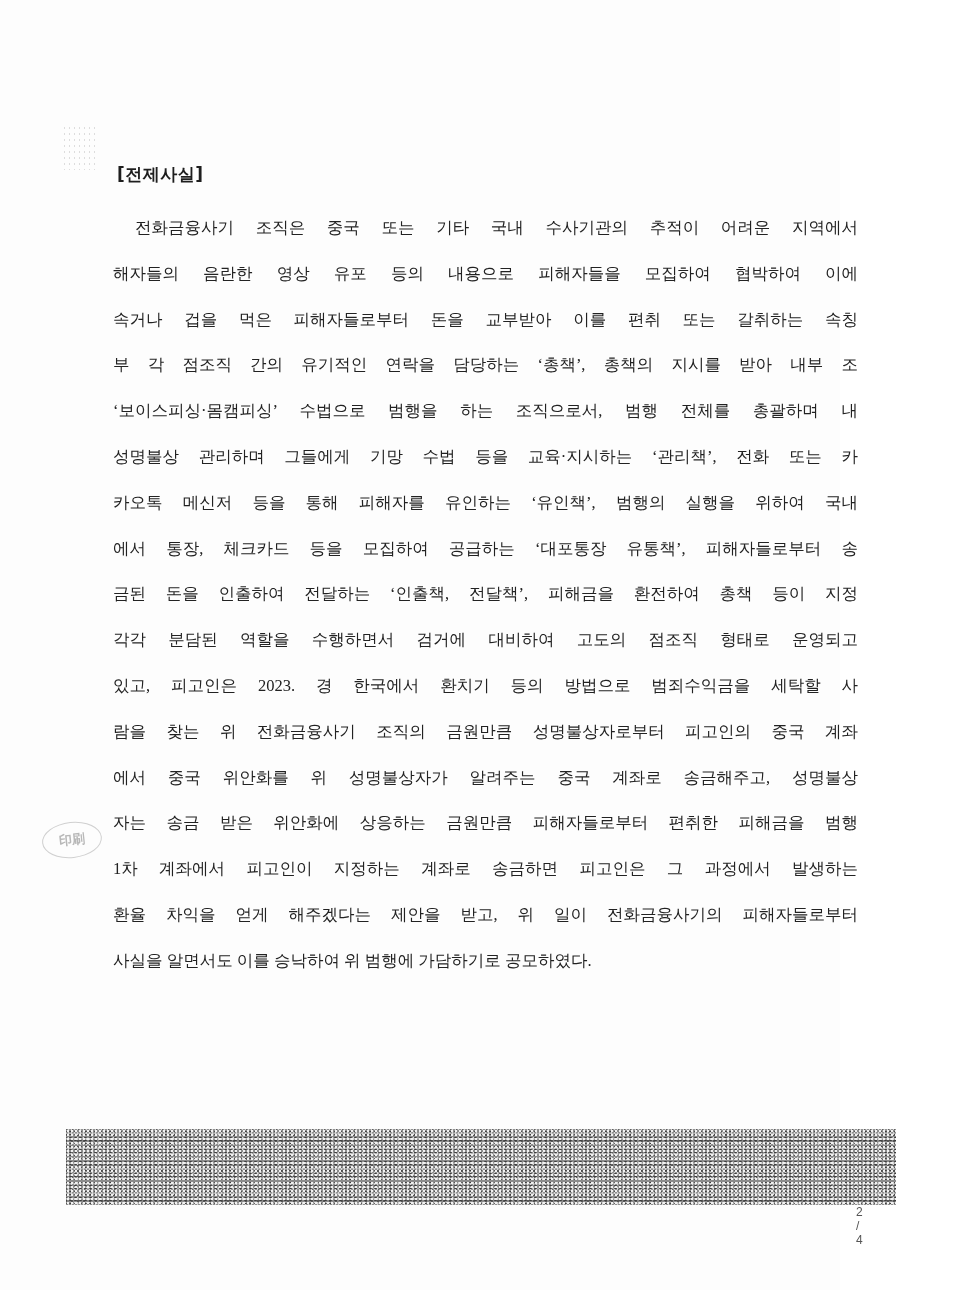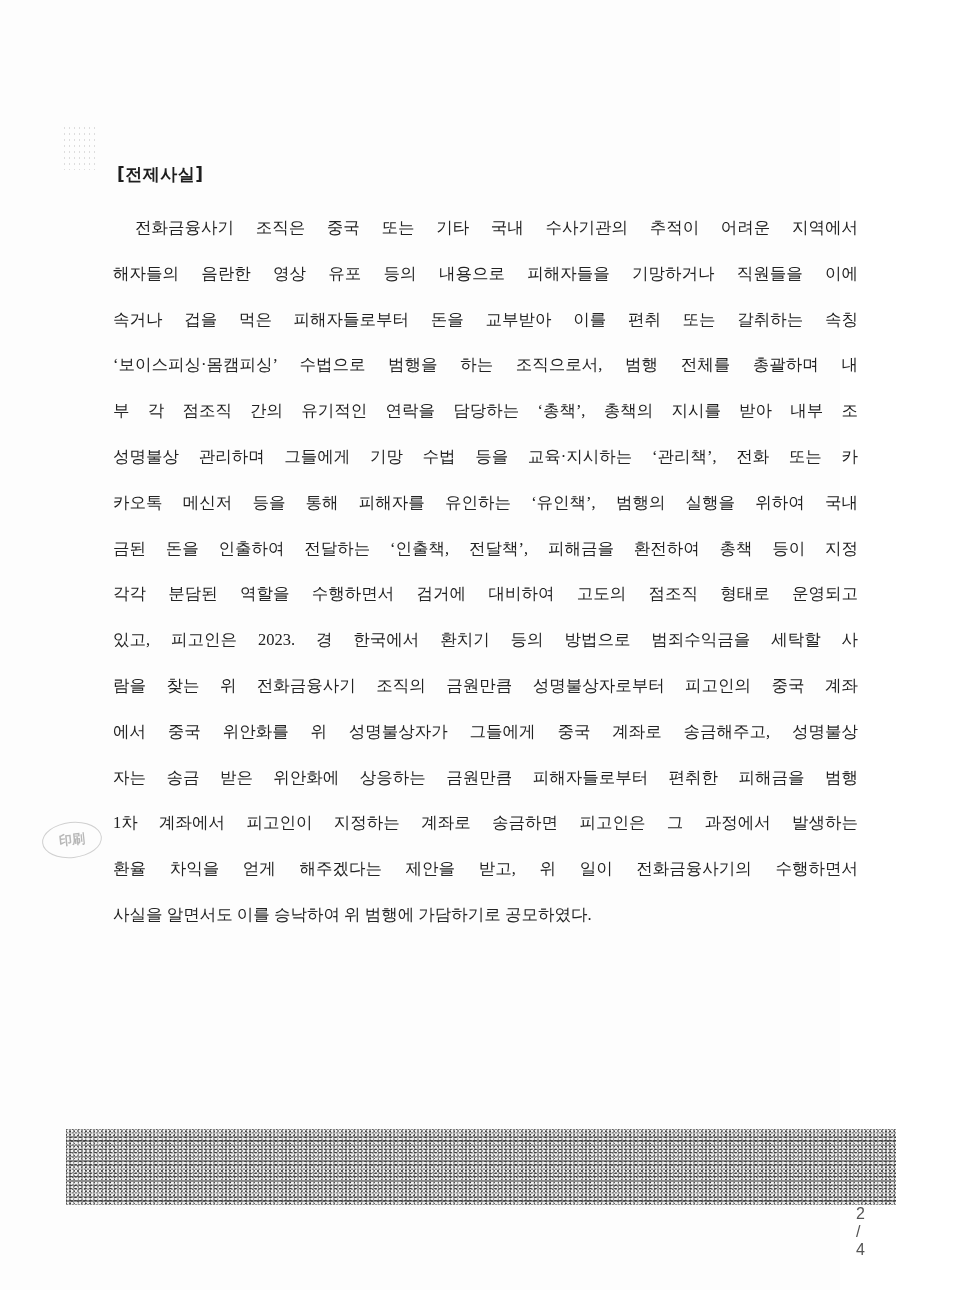--- a/index.html
+++ b/index.html
@@ -85,50 +85,51 @@
         radial-gradient(#3c3c3c 0.9px, transparent 1.3px),
         radial-gradient(#d6d6d6 0.8px, transparent 1.2px),
         radial-gradient(#555 0.7px, transparent 1.1px);
       background-size: 4px 4px, 5px 3px, 3px 5px, 6px 6px;
       background-position: 0 0, 2px 1px, 1px 2px, 3px 3px;
     }
     .page-number {
       position: absolute;
       left: 856px;
       top: 1205px;
-      font-size: 16px;
+      font-size: 12px;
       color: #555555;
       font-family: "Liberation Sans", sans-serif;
       letter-spacing: 1px;
     }
   </style>
 </head>
 <body>
 
 <div class="page">
   <div class="speckle"></div>
 
   <div class="section-title">[전제사실]</div>
 
   <div class="body-text">
     <div class="line first">전화금융사기 조직은 중국 또는 기타 국내 수사기관의 추적이 어려운 지역에서</div>
-    <div class="line">해자들의 음란한 영상 유포 등의 내용으로 피해자들을 기망하거나 직원들을 이에</div>
+    <div class="line">해자들의 음란한 영상 유포 등의 내용으로 피해자들을 모집하여 협박하여 이에</div>
     <div class="line">속거나 겁을 먹은 피해자들로부터 돈을 교부받아 이를 편취 또는 갈취하는 속칭</div>
+    <div class="line">부 각 점조직 간의 유기적인 연락을 담당하는 ‘총책’, 총책의 지시를 받아 내부 조</div>
     <div class="line">‘보이스피싱·몸캠피싱’ 수법으로 범행을 하는 조직으로서, 범행 전체를 총괄하며 내</div>
-    <div class="line">부 각 점조직 간의 유기적인 연락을 담당하는 ‘총책’, 총책의 지시를 받아 내부 조</div>
     <div class="line">성명불상 관리하며 그들에게 기망 수법 등을 교육·지시하는 ‘관리책’, 전화 또는 카</div>
     <div class="line">카오톡 메신저 등을 통해 피해자를 유인하는 ‘유인책’, 범행의 실행을 위하여 국내</div>
+    <div class="line">에서 통장, 체크카드 등을 모집하여 공급하는 ‘대포통장 유통책’, 피해자들로부터 송</div>
     <div class="line">금된 돈을 인출하여 전달하는 ‘인출책, 전달책’, 피해금을 환전하여 총책 등이 지정</div>
     <div class="line">각각 분담된 역할을 수행하면서 검거에 대비하여 고도의 점조직 형태로 운영되고</div>
     <div class="line">있고, 피고인은 2023.  경 한국에서 환치기 등의 방법으로 범죄수익금을 세탁할 사</div>
     <div class="line">람을 찾는 위 전화금융사기 조직의 금원만큼 성명불상자로부터 피고인의 중국 계좌</div>
-    <div class="line">에서 중국 위안화를 위 성명불상자가 그들에게 중국 계좌로 송금해주고, 성명불상</div>
+    <div class="line">에서 중국 위안화를 위 성명불상자가 알려주는 중국 계좌로 송금해주고, 성명불상</div>
     <div class="line">자는 송금 받은 위안화에 상응하는 금원만큼 피해자들로부터 편취한 피해금을 범행</div>
     <div class="line">1차 계좌에서 피고인이 지정하는 계좌로 송금하면 피고인은 그 과정에서 발생하는</div>
-    <div class="line">환율 차익을 얻게 해주겠다는 제안을 받고, 위 일이 전화금융사기의 수행하면서</div>
+    <div class="line">환율 차익을 얻게 해주겠다는 제안을 받고, 위 일이 전화금융사기의 피해자들로부터</div>
     <div class="line last">사실을 알면서도 이를 승낙하여 위 범행에 가담하기로 공모하였다.</div>
   </div>
 
   <div class="seal">印刷</div>
 
   <div class="redacted"></div>
 
   <div class="page-number">2 / 4</div>
 </div>
 

